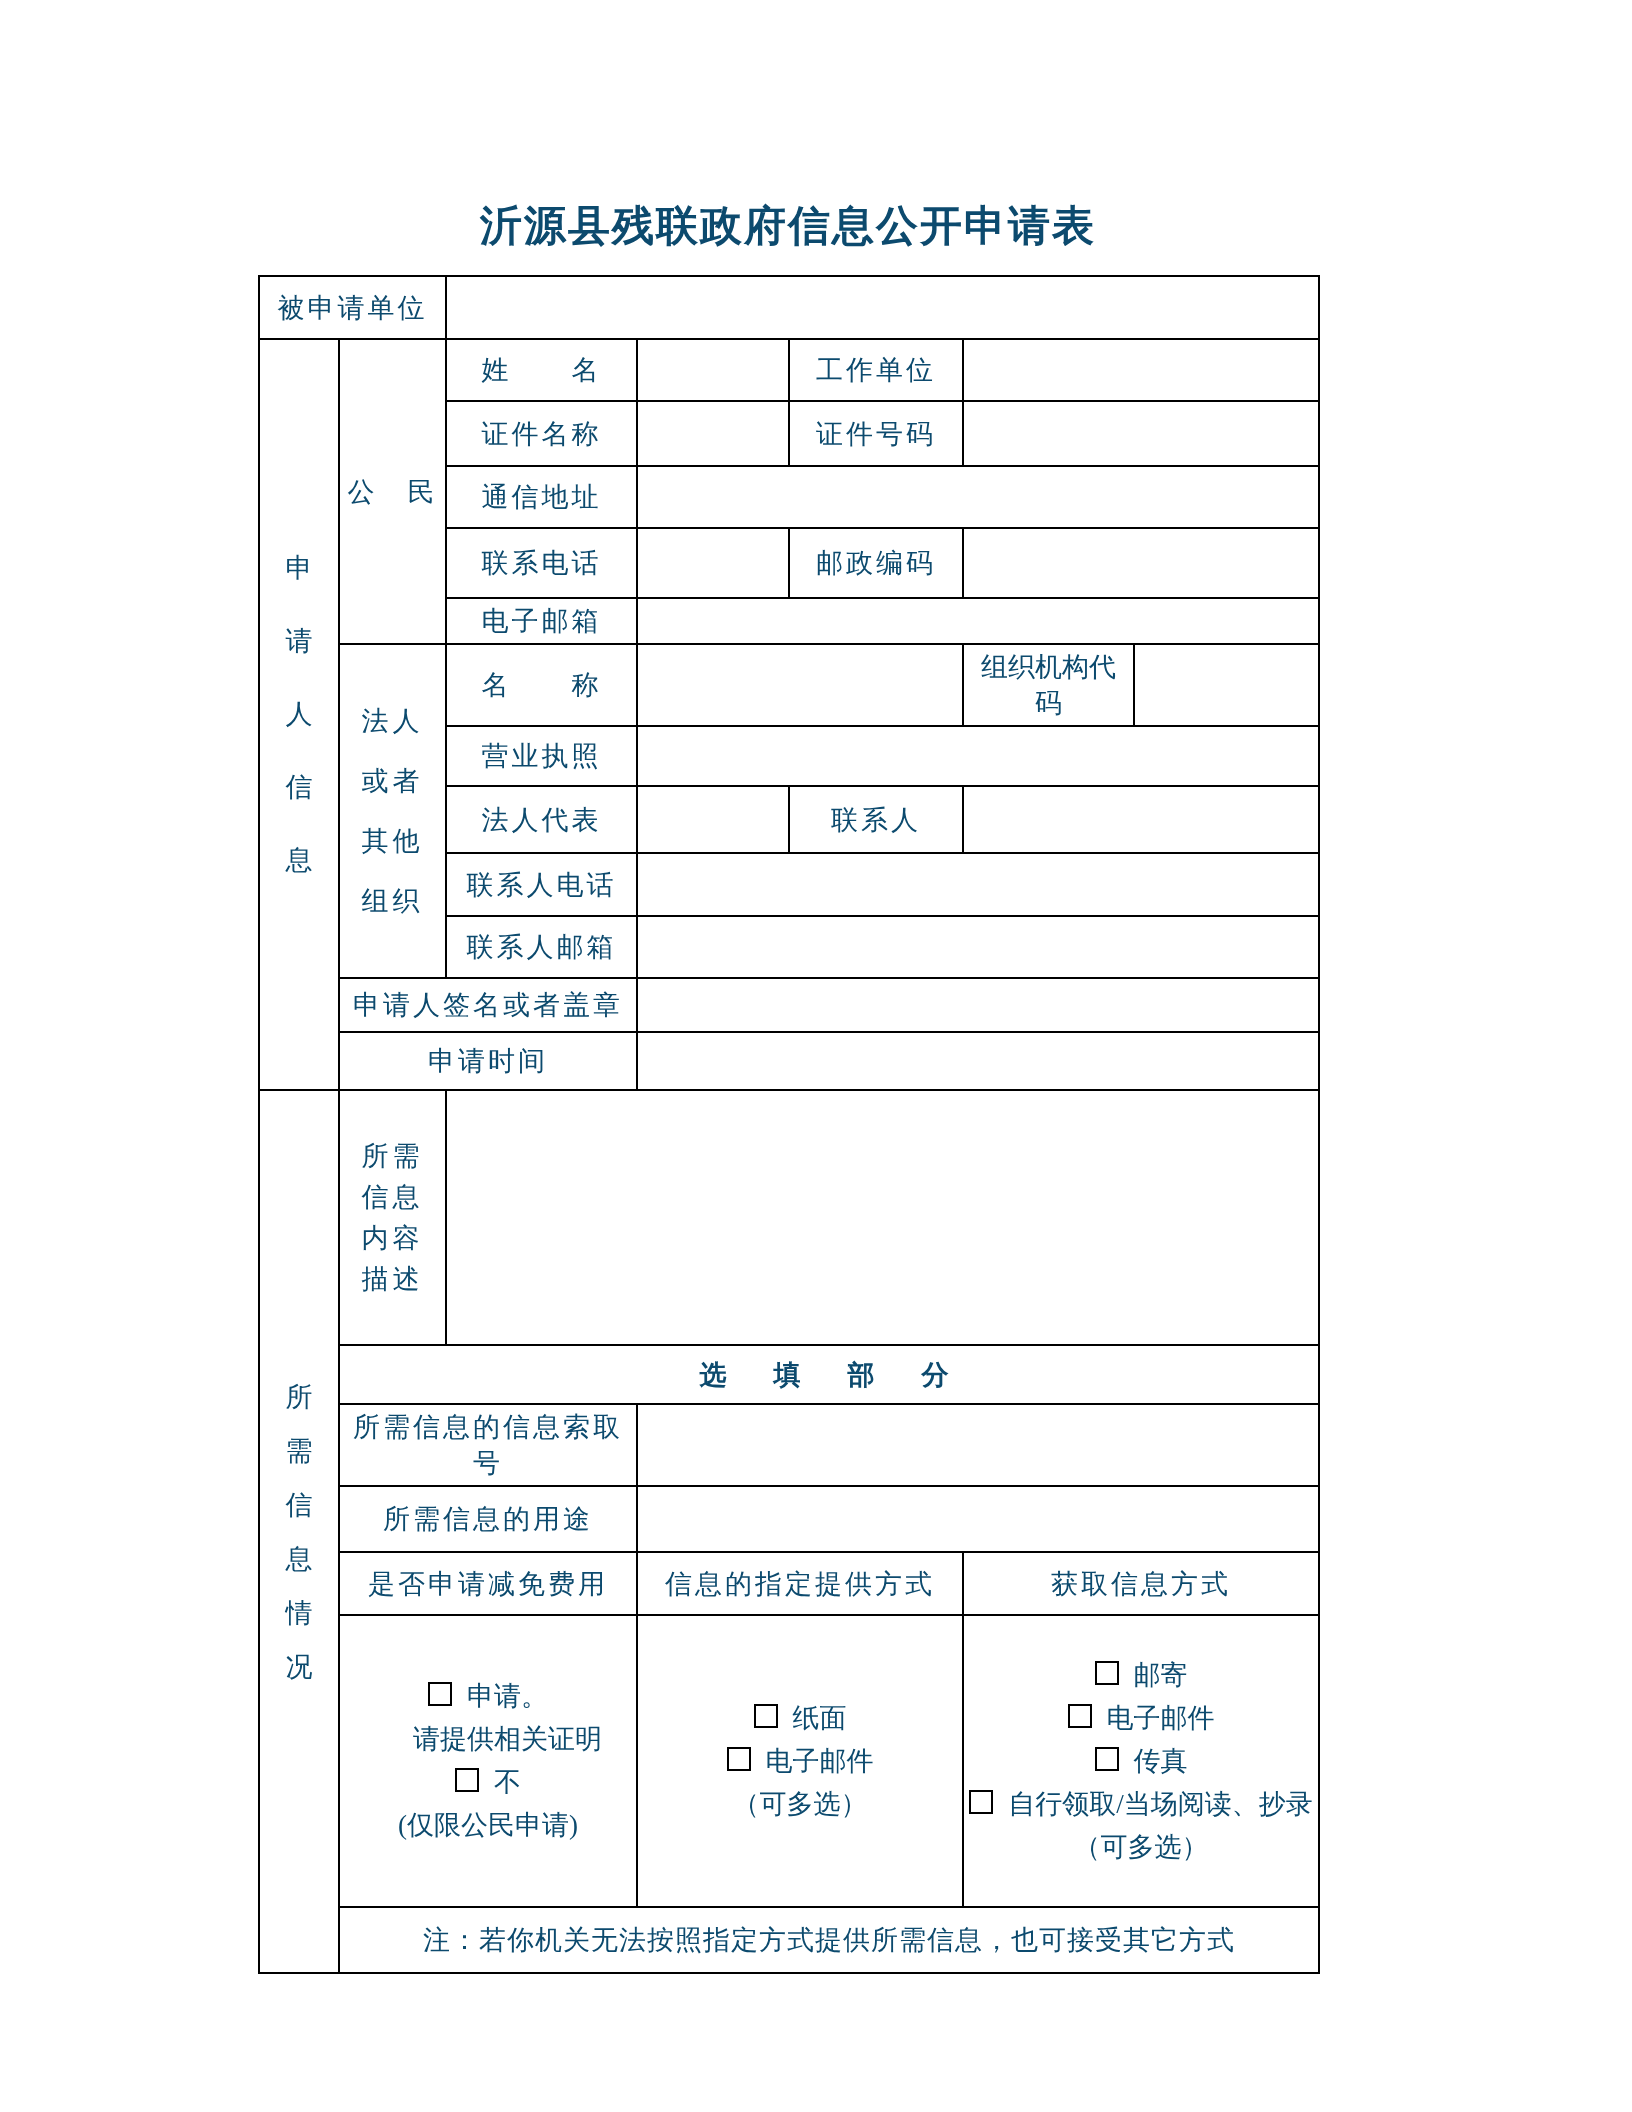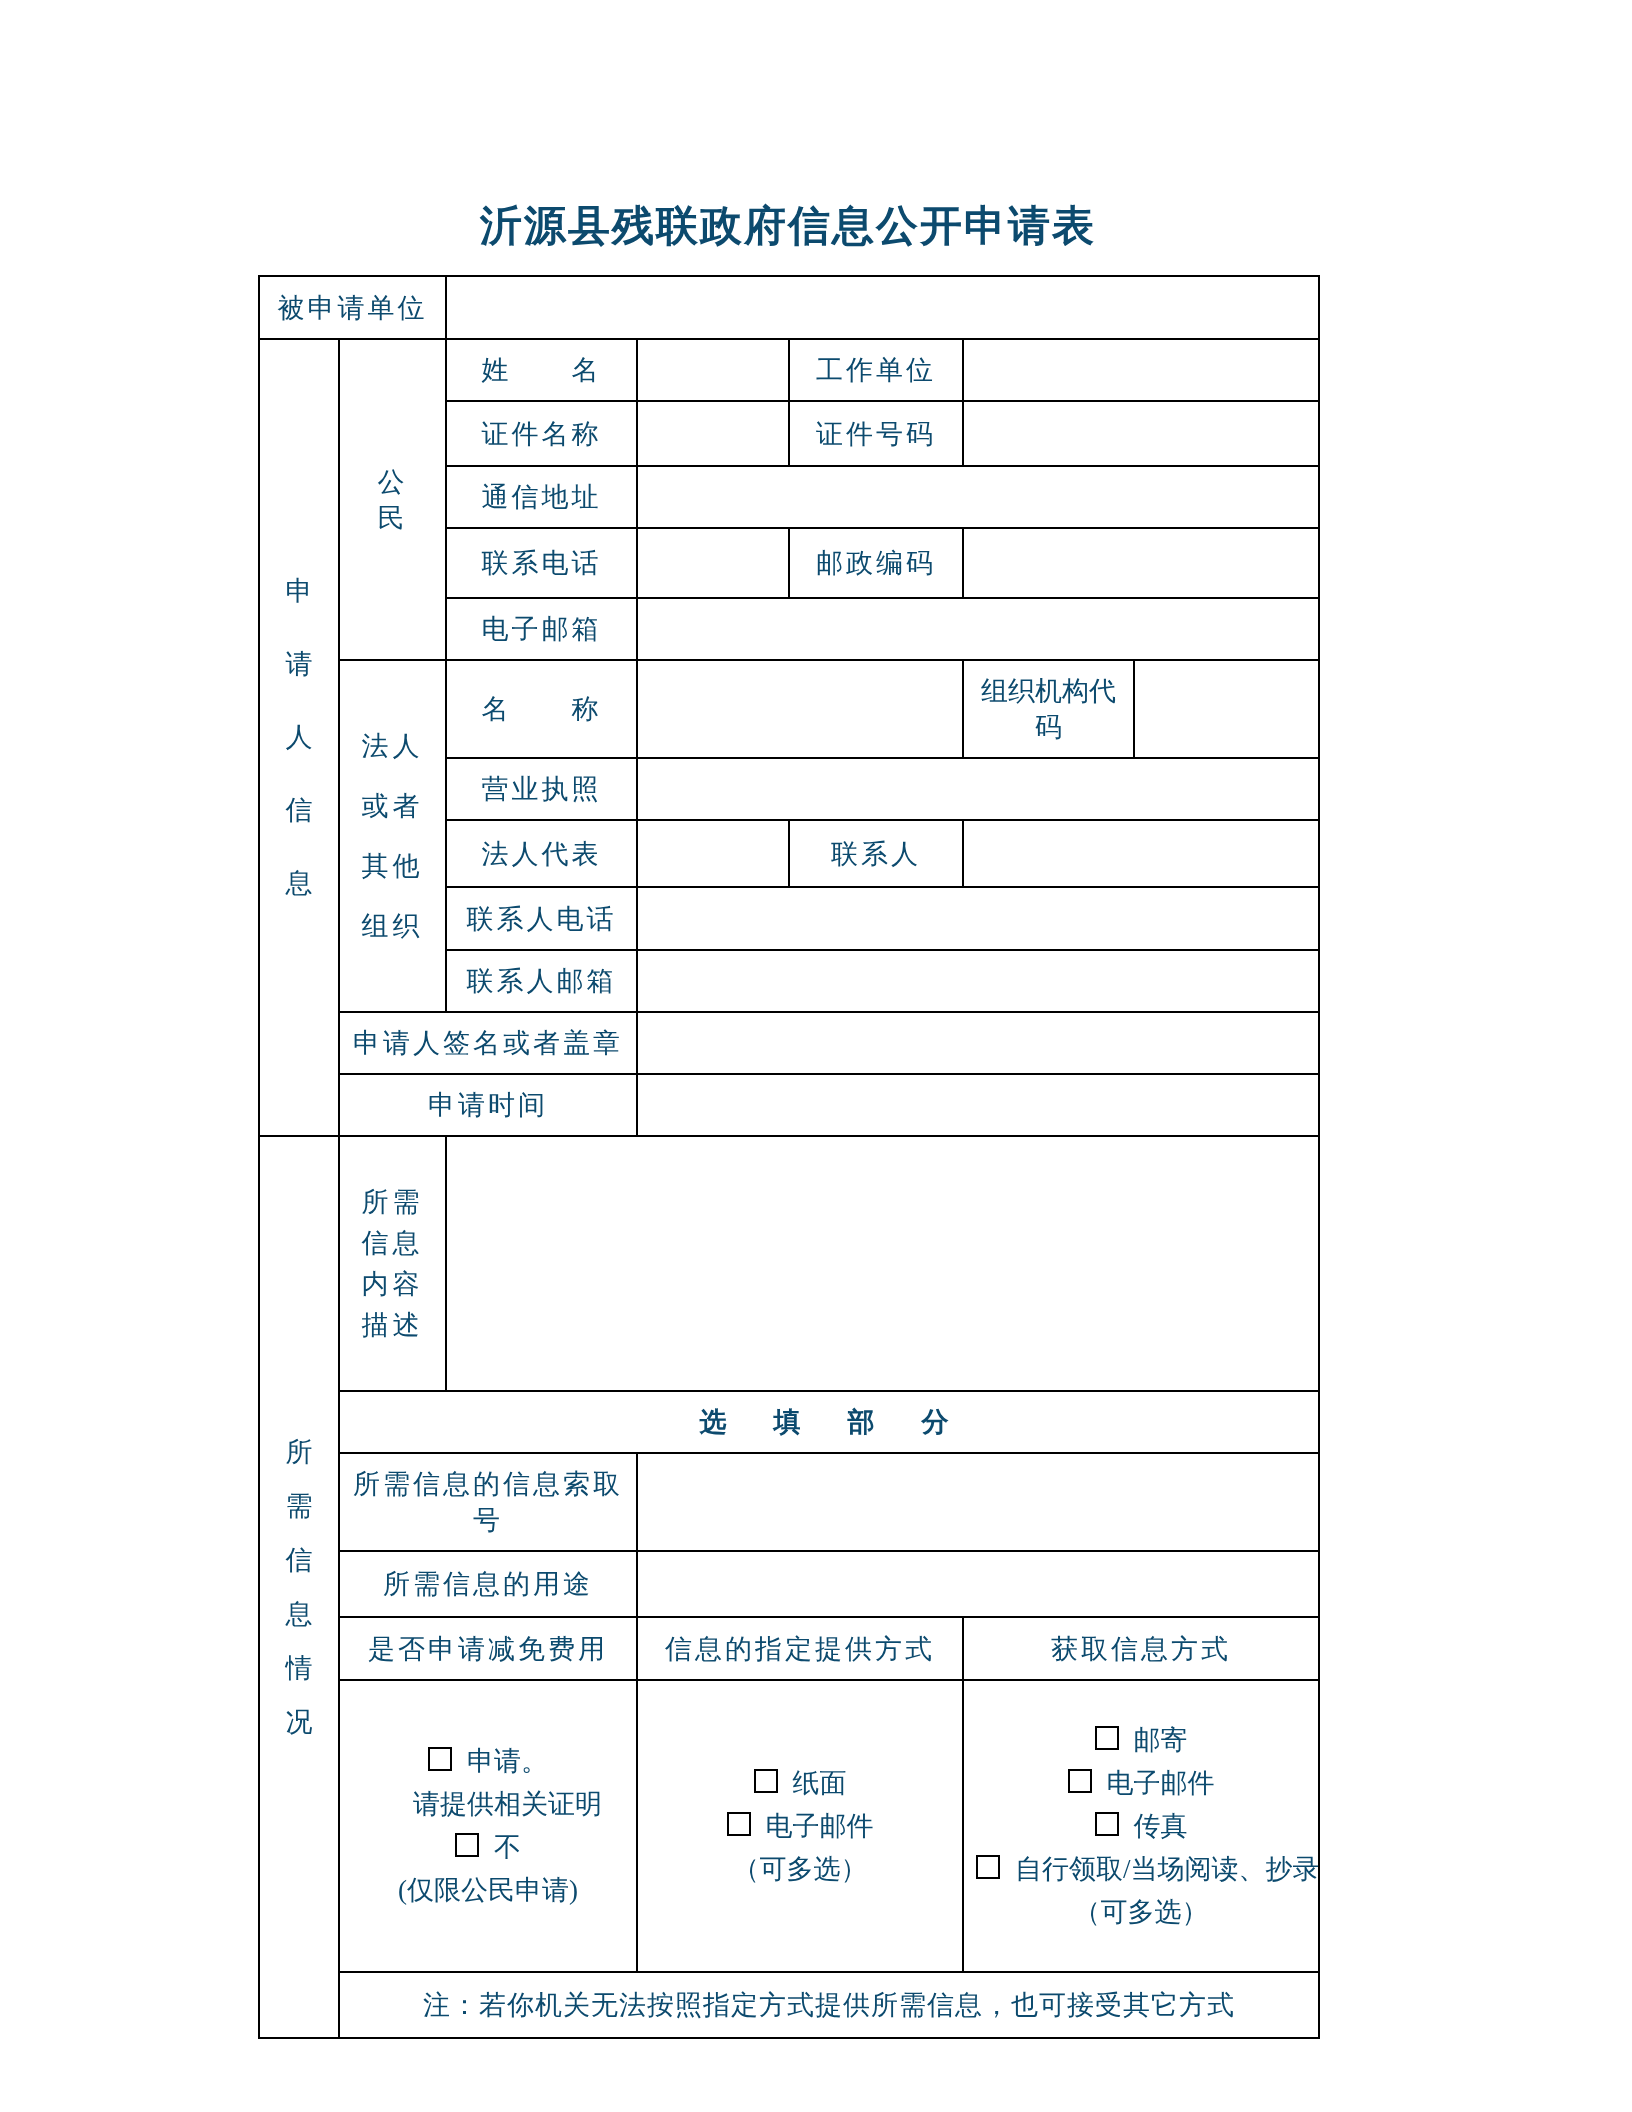--- a/index.html
+++ b/index.html
@@ -30,21 +30,21 @@
     top: 275px;
     width: 1060px;
     border-collapse: collapse;
     table-layout: fixed;
   }
   table.form td {
     border: 2px solid #000;
     font-size: 27px;
     text-align: center;
     vertical-align: middle;
-    padding: 12px;
+    padding: 4px;
     overflow: hidden;
   }
   td.lbl { letter-spacing: 3px; }
   td.lbl-small { font-size: 25px; letter-spacing: 0; }
   td.fill { background: #fff; }
   
   .vblock { margin: 0 auto; word-break: break-all; }
   .v-applicant { width: 32px; line-height: 73px; letter-spacing: 0; }
   .v-info      { width: 32px; line-height: 54px; letter-spacing: 0; }
   .v-org       { width: 62px; line-height: 60px; letter-spacing: 4px; }
@@ -162,21 +162,21 @@
     <tr style="height:63px">
       <td class="lbl">联系人电话</td>
       <td class="fill" colspan="4"></td>
     </tr>
 
     <tr style="height:62px">
       <td class="lbl">联系人邮箱</td>
       <td class="fill" colspan="4"></td>
     </tr>
 
-    <tr style="height:62px">
+    <tr style="height:54px">
       <td class="lbl" colspan="2">申请人签名或者盖章</td>
       <td class="fill" colspan="4"></td>
     </tr>
 
     <tr style="height:58px">
       <td class="lbl" colspan="2">申请时间</td>
       <td class="fill" colspan="4"></td>
     </tr>
 
     <tr style="height:255px">

